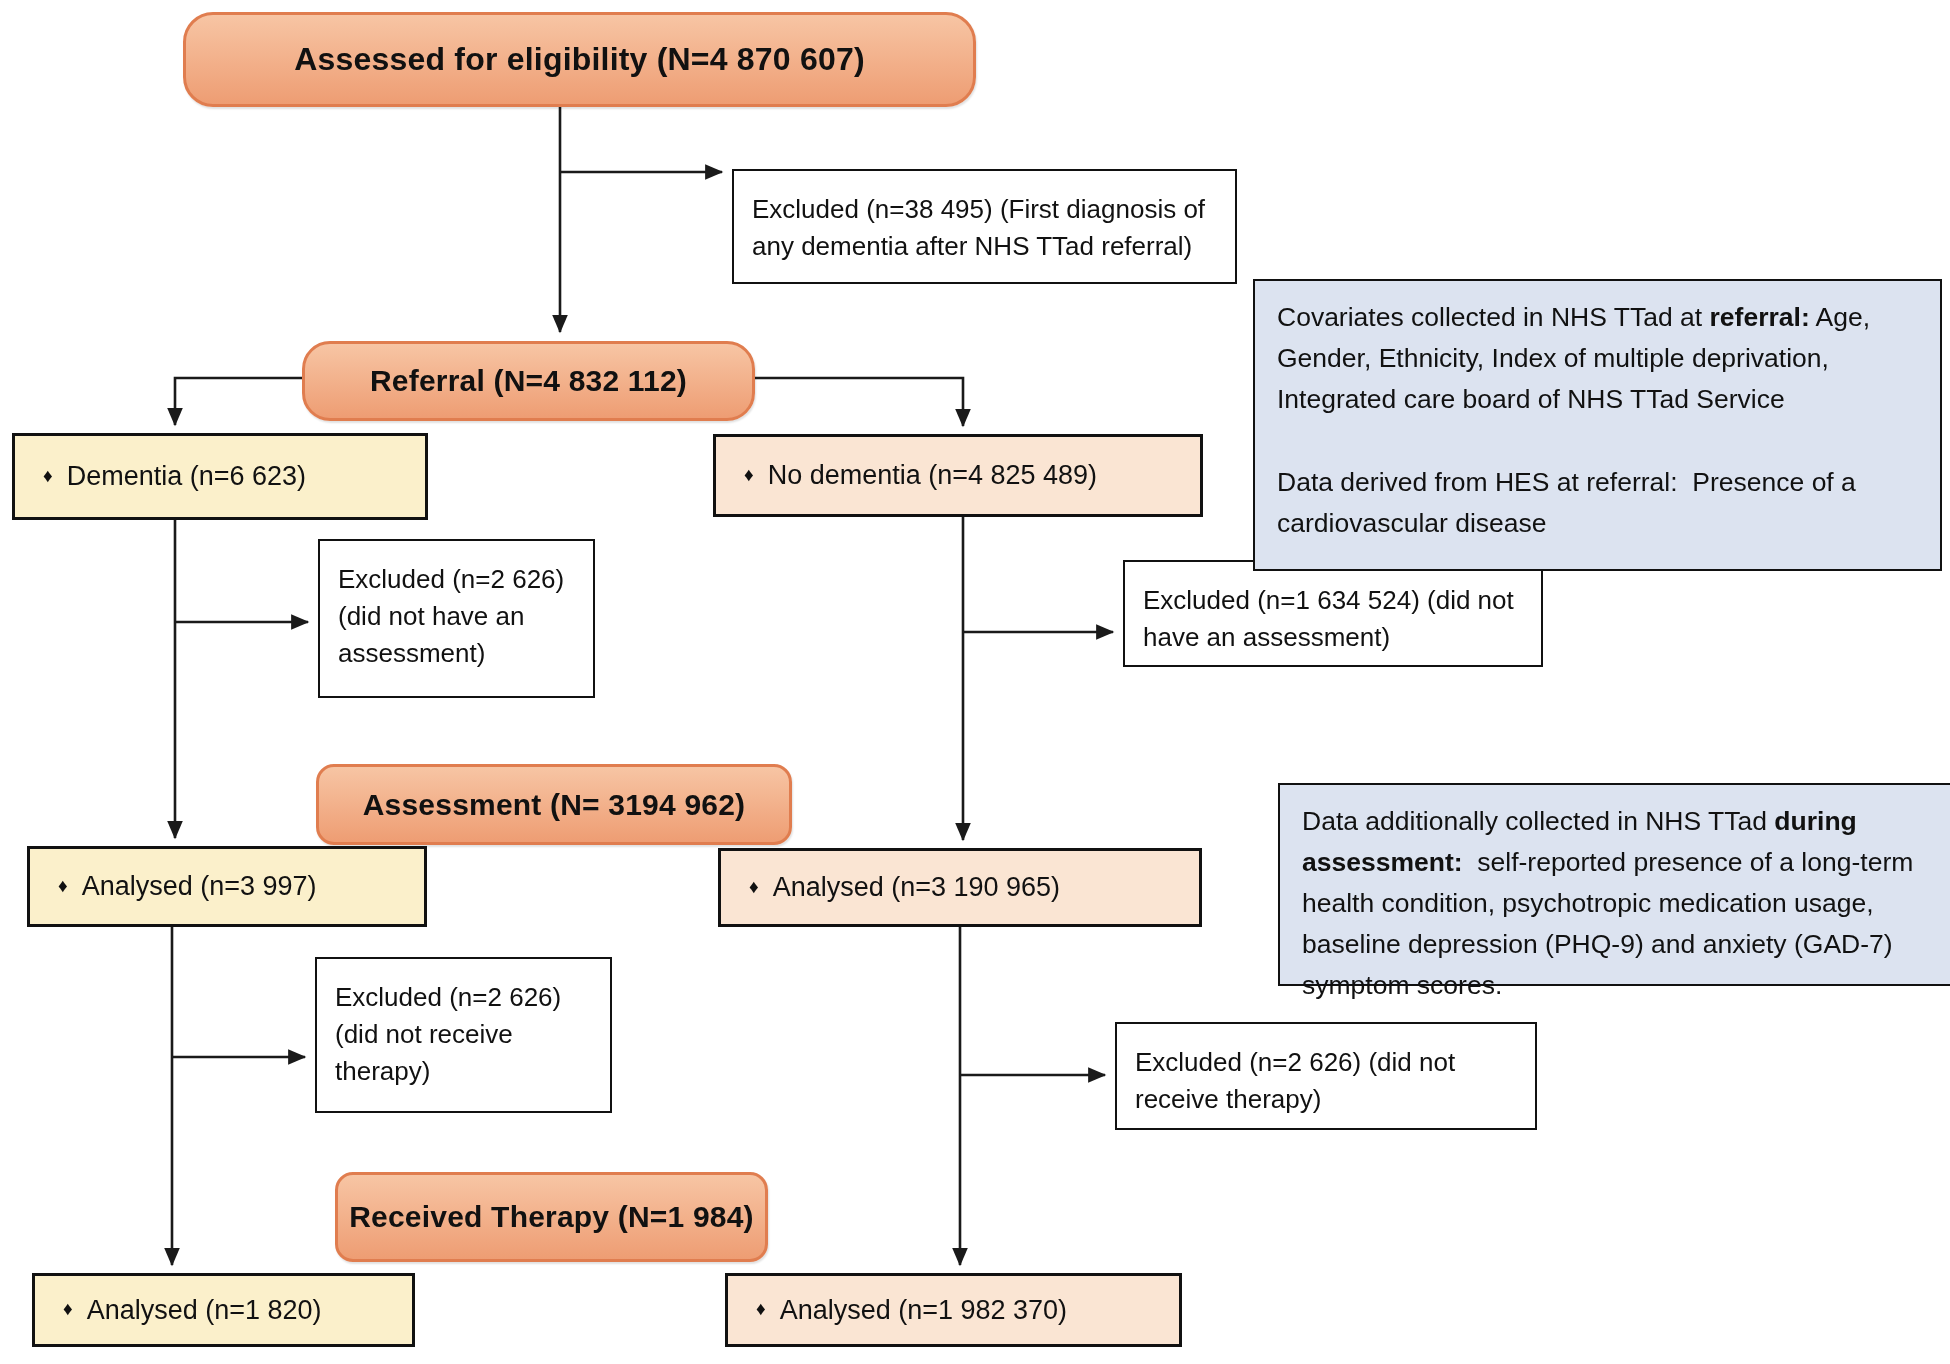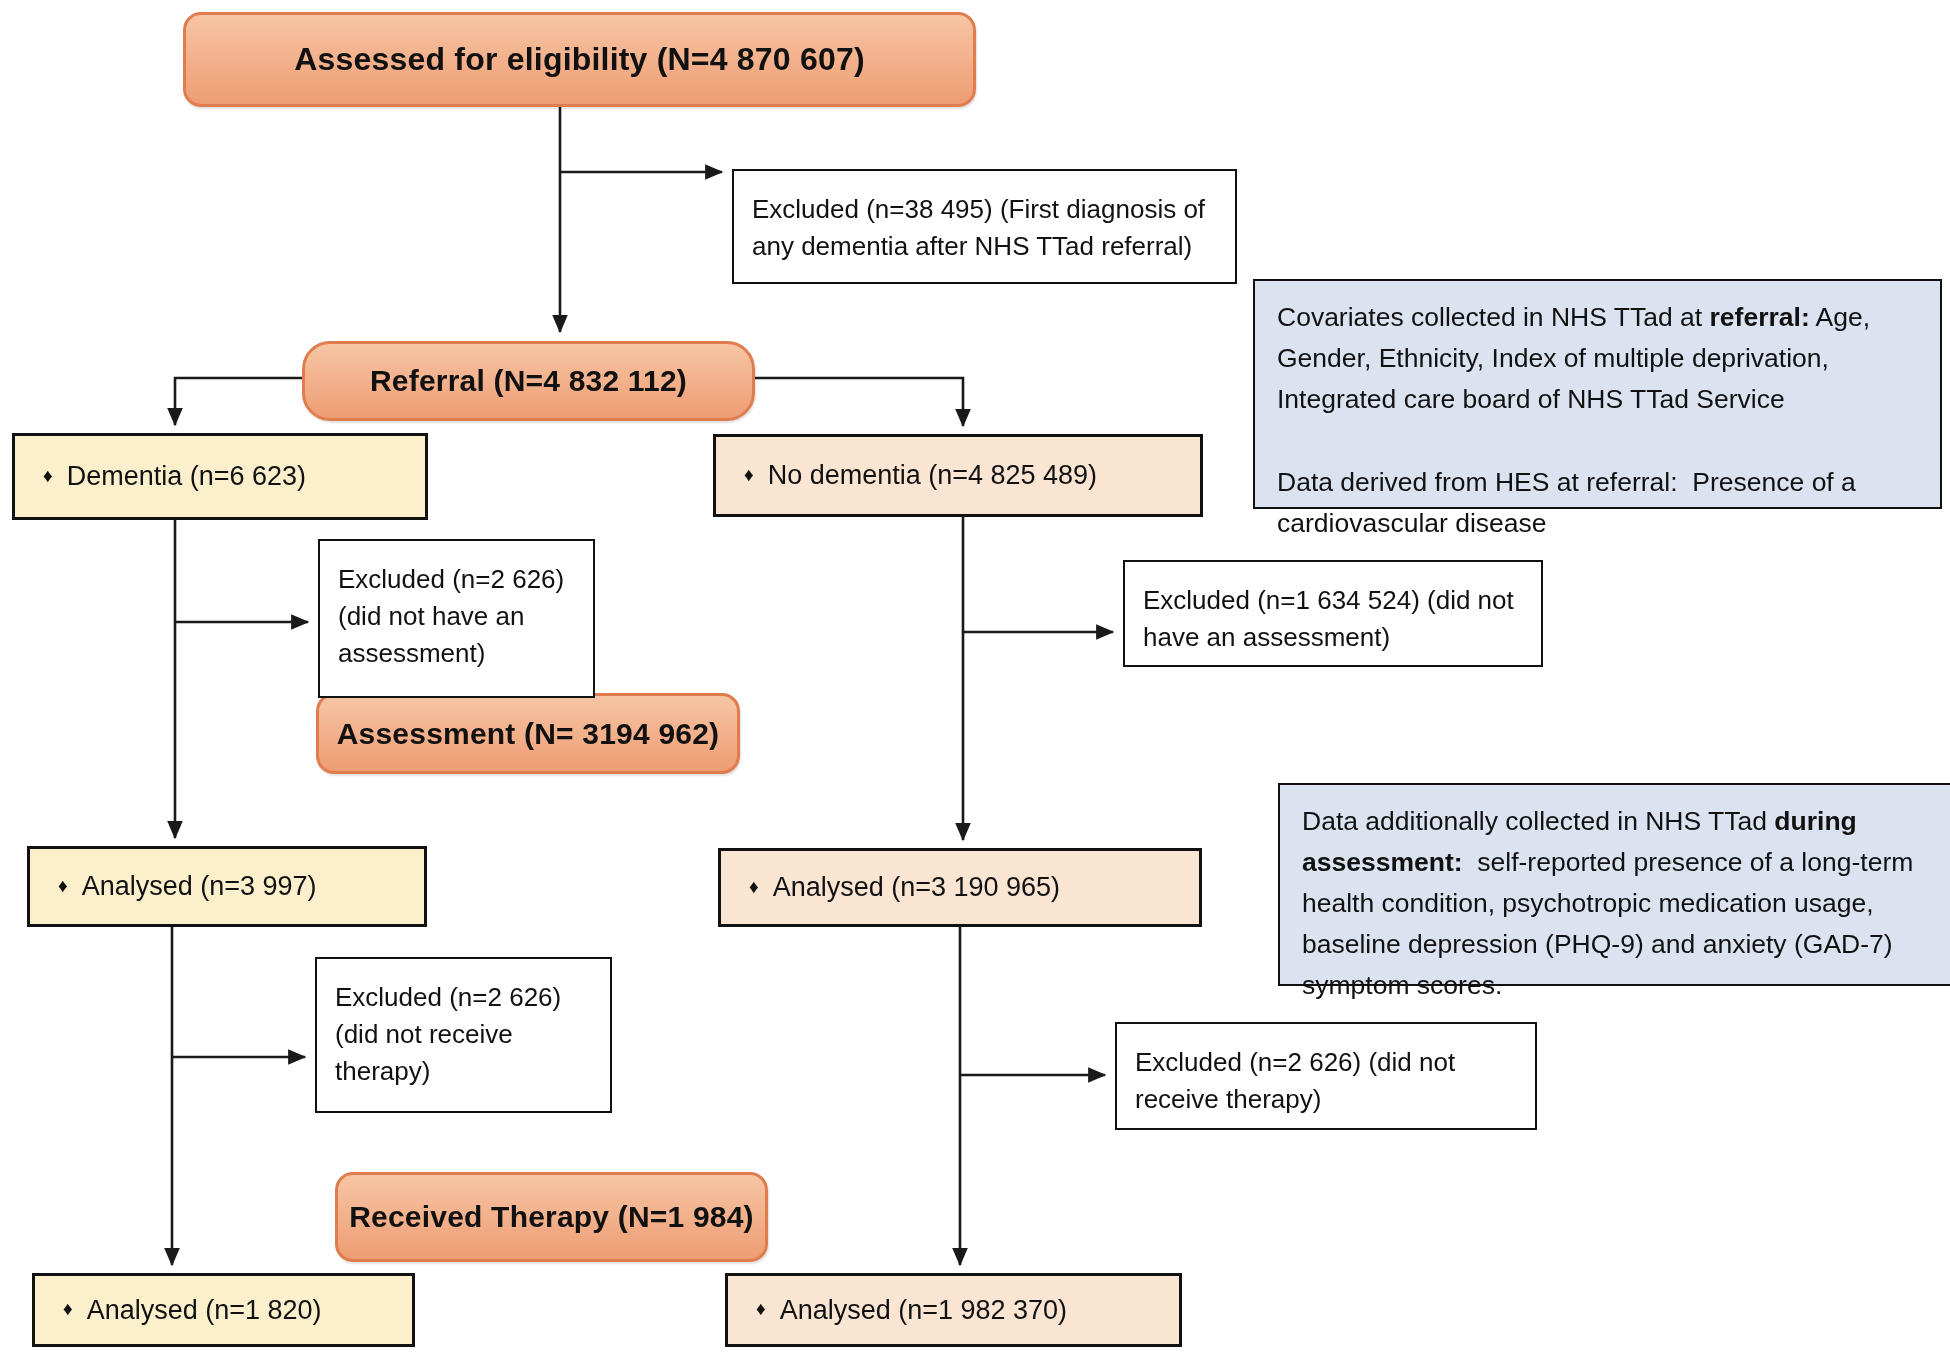--- a/index.html
+++ b/index.html
@@ -71,29 +71,29 @@
     <path d="M 175 520 L 175 838" marker-end="url(#ah)"></path>
     <path d="M 175 622 L 308 622" marker-end="url(#ah)"></path>
     <path d="M 963 517 L 963 840" marker-end="url(#ah)"></path>
     <path d="M 963 632 L 1113 632" marker-end="url(#ah)"></path>
     <path d="M 172 927 L 172 1265" marker-end="url(#ah)"></path>
     <path d="M 172 1057 L 305 1057" marker-end="url(#ah)"></path>
     <path d="M 960 927 L 960 1265" marker-end="url(#ah)"></path>
     <path d="M 960 1075 L 1105 1075" marker-end="url(#ah)"></path>
   </svg>
 
-  <div class="box stage" style="left:183px;top:12px;width:793px;height:95px;font-size:32px;">
+  <div class="box stage" style="left:183px;top:12px;width:793px;height:95px;font-size:32px;border-radius:30px;">
     <span>Assessed for eligibility (N=4 870 607)</span>
   </div>
 
   <div class="box stage" style="left:302px;top:341px;width:453px;height:80px;border-radius:28px;">
     <span>Referral (N=4 832 112)</span>
   </div>
 
-  <div class="box stage" style="left:316px;top:693px;width:424px;height:81px;">
+  <div class="box stage" style="left:316px;top:764px;width:476px;height:81px;">
     <span>Assessment (N= 3194 962)</span>
   </div>
 
   <div class="box stage" style="left:335px;top:1172px;width:433px;height:90px;">
     <span>Received Therapy (N=1 984)</span>
   </div>
 
   <div class="box excl" style="left:732px;top:137px;width:505px;height:115px;margin-top:32px;">
     <span>Excluded (n=38 495) (First diagnosis of any dementia after NHS TTad referral)</span>
   </div>
@@ -137,21 +137,21 @@
   <div class="box arm peach" style="left:718px;top:848px;width:484px;height:79px;">
     <span class="bullet">♦</span>
     <span>Analysed (n=3 190 965)</span>
   </div>
 
   <div class="box arm peach" style="left:725px;top:1273px;width:457px;height:74px;">
     <span class="bullet">♦</span>
     <span>Analysed (n=1 982 370)</span>
   </div>
 
-  <div class="box note" style="left:1253px;top:279px;width:689px;height:230px;">
+  <div class="box note" style="left:1253px;top:279px;width:689px;height:292px;">
     <p><span>Covariates collected in NHS TTad at </span><span class="b">referral:</span><span> Age, Gender, Ethnicity, Index of multiple deprivation, Integrated care board of NHS TTad Service</span></p>
     <p><span>Data derived from HES at referral:  Presence of a cardiovascular disease</span></p>
   </div>
 
   <div class="box note" style="left:1258px;top:783px;width:685px;height:203px;margin-left:20px;">
     <p><span>Data additionally collected in NHS TTad </span><span class="b">during assessment:</span><span>  self-reported presence of a long-term health condition, psychotropic medication usage, baseline depression (PHQ-9) and anxiety (GAD-7) symptom scores.</span></p>
   </div>
 
 </div>
 

